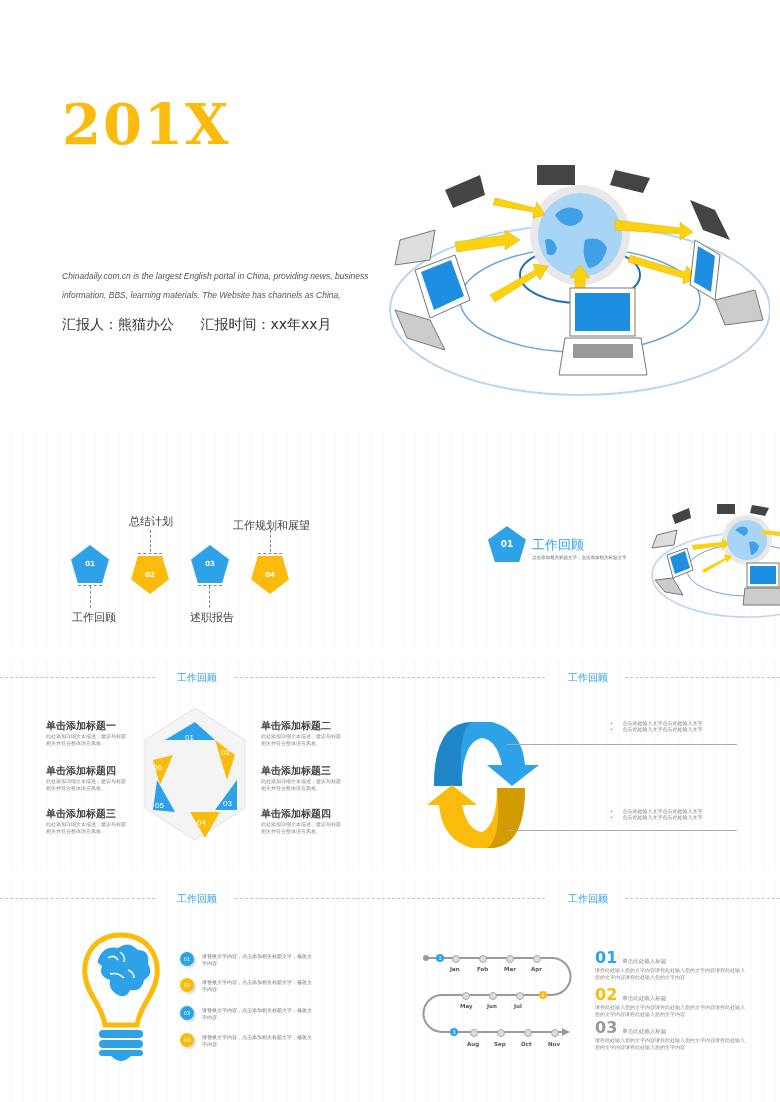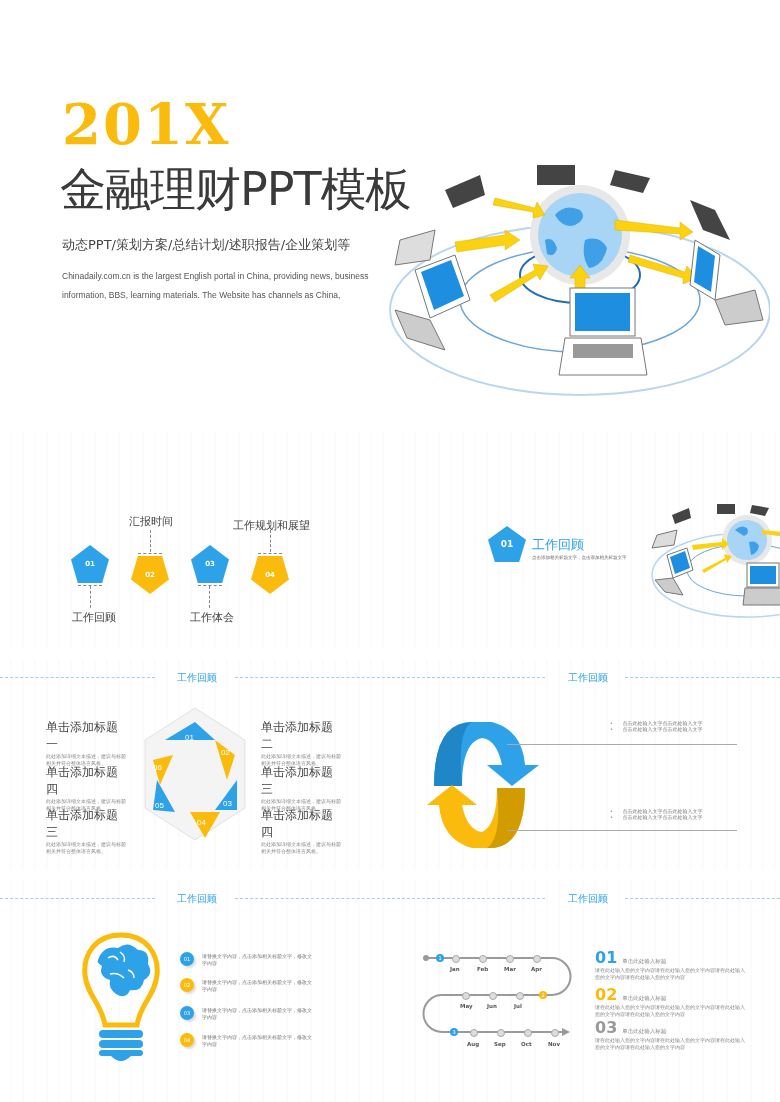--- a/index.html
+++ b/index.html
@@ -4,52 +4,54 @@
 <style>
   html,body{margin:0;padding:0;background:#fff;}
   body{width:780px;height:1102px;position:relative;overflow:hidden;font-family:"DejaVu Sans","Liberation Sans",sans-serif;color:#333;}
   .abs{position:absolute;}
   .vstripes{background:repeating-linear-gradient(90deg,#fff 0,#fff 10px,#fbfbfb 10px,#fbfbfb 12px);}
   
   #cover{left:0;top:0;width:780px;height:430px;background:#fff;padding-left:16px;}
   .year{left:62px;top:96px;font-family:"DejaVu Serif","Liberation Serif",serif;font-weight:bold;font-size:56px;color:#fbbb0c;letter-spacing:2px;line-height:1;}
   .title{left:60px;top:166px;font-size:46px;color:#3a3a3a;line-height:1;letter-spacing:-1px;}
   .subtitle{left:62px;top:236px;font-size:13px;color:#444;}
-  .desc{left:62px;top:267px;font-size:8.5px;color:#555;line-height:19px;width:340px;font-family:"Liberation Sans",sans-serif;}
+  .desc{left:62px;top:267px;font-size:8.5px;color:#555;line-height:19px;width:340px;font-family:"Liberation Sans",sans-serif;font-style:italic;}
   .reporter{left:62px;top:316px;font-size:14px;color:#333;}
   .reporter span{margin-right:22px;}
   
   .toc-bar{left:117px;top:456px;width:166px;height:34px;background:#2ea2e8;color:#fff;text-align:center;line-height:34px;}
   .toc-bar .big{font-size:19px;font-weight:bold;}
   .toc-bar .small{font-size:15px;}
   .pent{width:38px;height:38px;clip-path:polygon(50% 0,100% 38%,82% 100%,18% 100%,0 38%);color:#fff;font-size:7px;font-weight:bold;display:flex;align-items:center;justify-content:center;}
   .pent.inv{clip-path:polygon(18% 0,82% 0,100% 62%,50% 100%,0 62%);}
   .blue{background:#2ea2e8;}
   .yellow{background:#fbbb0c;}
   .toc-label{font-size:11px;color:#444;white-space:nowrap;}
   .dot-v{border-left:1px dashed #888;width:0;}
   .dot-h{border-top:1px dashed #888;height:0;}
   
   .sec-line{border-top:1px dashed #9fd0f0;height:0;}
   .sec-title{font-size:10px;color:#2ea2e8;}
-  .small-title{font-size:12px;color:#444;}
+  .small-title{font-size:10px;color:#444;font-weight:bold;}
   .small-text{font-size:5px;color:#888;line-height:7px;}
   .num-circle{width:14px;height:14px;border-radius:50%;color:#fff;font-size:5px;display:flex;align-items:center;justify-content:center;box-shadow:2px 2px 2px #ddd;}
   .month{font-size:5.5px;color:#555;font-weight:bold;}
   .tl-dot{width:6px;height:6px;border-radius:50%;background:#ddd;border:1px solid #aaa;}
   .tl-num{width:8px;height:8px;border-radius:50%;color:#fff;font-size:5px;display:flex;align-items:center;justify-content:center;}
 </style>
 </head>
 <body>
 
 <div id="cover" class="abs">
   <div class="abs year">201X</div>
-  <div class="abs title">金融理财PPT模板</div>
-  <div class="abs subtitle">动态PPT/策划方案/总结计划/述职报告/企业策划等</div>
   <div class="abs desc">Chinadaily.com.cn is the largest English portal in China, providing news, business information, BBS, learning materials. The Website has channels as China,</div>
+  <div class="abs reporter">
+    <span>汇报人：熊猫办公</span>
+    <span>汇报时间：xx年xx月</span>
+  </div>
 
   <svg class="abs" style="left:385px;top:160px" width="385" height="250">
     <ellipse cx="195" cy="150" rx="190" ry="85" fill="none" stroke="#b9d6ee" stroke-width="2"></ellipse>
     <ellipse cx="195" cy="140" rx="120" ry="52" fill="none" stroke="#6aa6d8" stroke-width="1.5"></ellipse>
     <ellipse cx="195" cy="115" rx="60" ry="28" fill="none" stroke="#1f6cb5" stroke-width="2"></ellipse>
     <circle cx="195" cy="75" r="50" fill="#e8e8e8"></circle>
     <circle cx="195" cy="75" r="42" fill="#a8d4f5"></circle>
     <path d="M170 55 q10 -12 25 -5 q8 8 -5 15 q-12 4 -20 -10z M200 80 q15 -5 22 8 q-4 18 -18 20 q-8 -12 -4 -28z M160 80 q8 -4 12 8 q-2 10 -10 6z" fill="#3fa0e8"></path>
     <g fill="#fbd210" stroke="#e0b000" stroke-width="0.5">
       <polygon points="70,82 120,75 120,70 135,80 120,90 120,85 72,92"></polygon>
@@ -84,29 +86,29 @@
   </svg>
 </div>
 
 <div class="abs vstripes" style="left:0;top:432px;width:390px;height:215px">
 
   <div class="abs pent blue" style="left:71px;top:113px">01</div>
   <div class="abs dot-h" style="left:78px;top:153px;width:24px"></div>
   <div class="abs dot-v" style="left:90px;top:154px;height:22px"></div>
   <div class="abs toc-label" style="left:72px;top:178px">工作回顾</div>
 
-  <div class="abs toc-label" style="left:129px;top:82px">汇报时间</div>
+  <div class="abs toc-label" style="left:129px;top:82px">总结计划</div>
   <div class="abs dot-v" style="left:150px;top:98px;height:22px"></div>
   <div class="abs dot-h" style="left:138px;top:121px;width:24px"></div>
   <div class="abs pent inv yellow" style="left:131px;top:124px">02</div>
 
   <div class="abs pent blue" style="left:191px;top:113px">03</div>
   <div class="abs dot-h" style="left:198px;top:153px;width:24px"></div>
   <div class="abs dot-v" style="left:209px;top:154px;height:22px"></div>
-  <div class="abs toc-label" style="left:190px;top:178px">工作体会</div>
+  <div class="abs toc-label" style="left:190px;top:178px">述职报告</div>
 
   <div class="abs toc-label" style="left:233px;top:86px">工作规划和展望</div>
   <div class="abs dot-v" style="left:270px;top:98px;height:22px"></div>
   <div class="abs dot-h" style="left:258px;top:121px;width:24px"></div>
   <div class="abs pent inv yellow" style="left:251px;top:124px">04</div>
 </div>
 
 <div class="abs vstripes" style="left:392px;top:432px;width:388px;height:215px">
   <div class="abs pent blue" style="left:96px;top:94px;width:38px;height:36px;font-size:9px">01</div>
   <div class="abs" style="left:140px;top:104px;font-size:13px;color:#2ea2e8">工作回顾</div>

